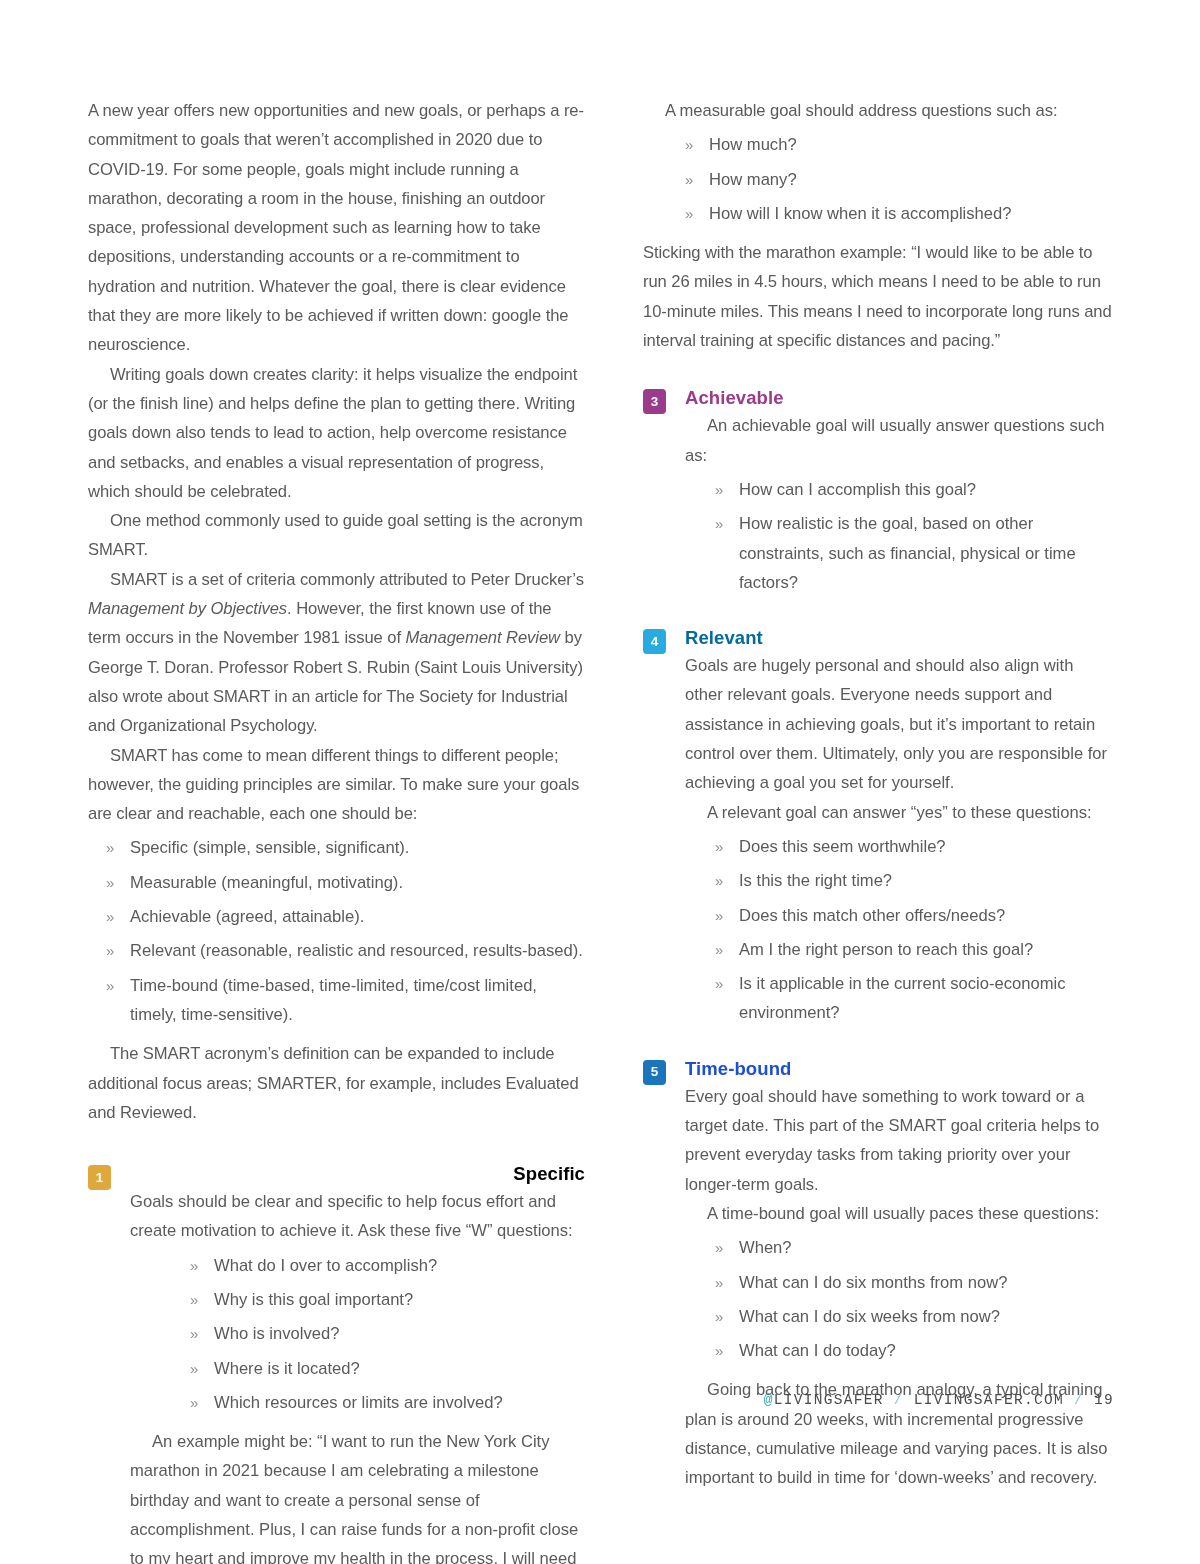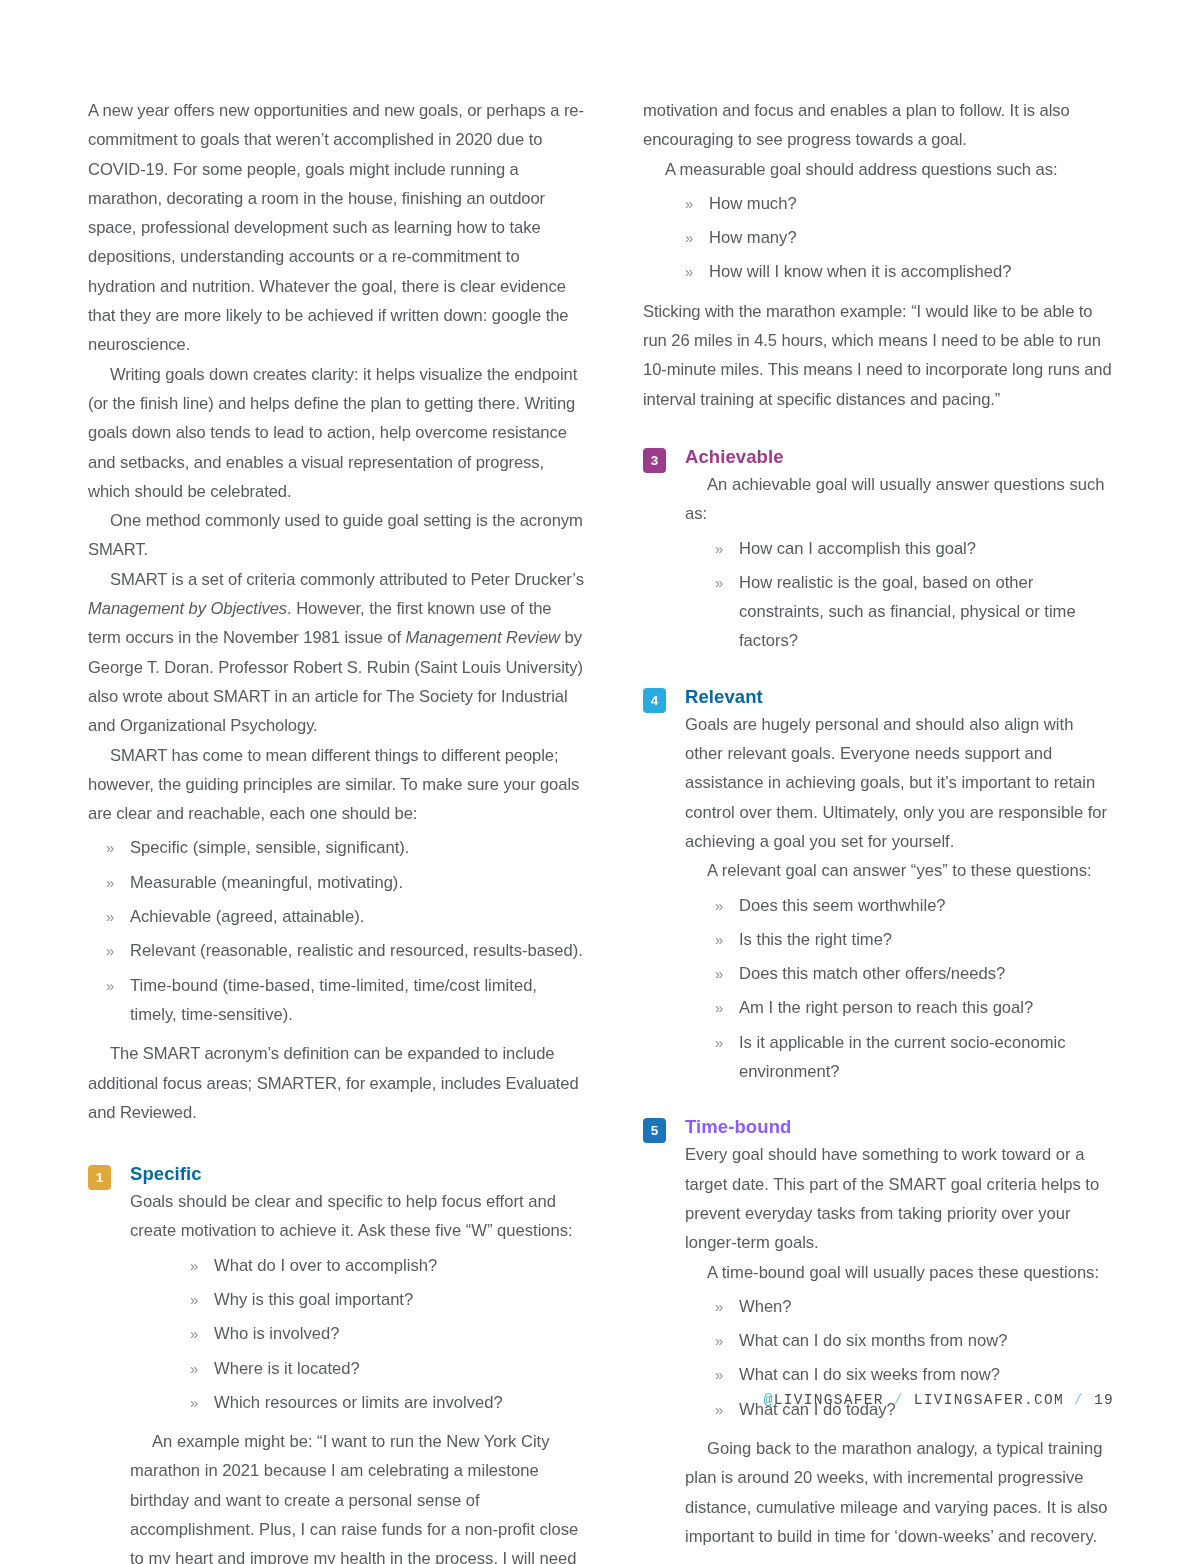--- a/index.html
+++ b/index.html
@@ -149,41 +149,40 @@
         <li><span class="guillemet">»</span><span>Achievable (agreed, attainable).</span></li>
         <li><span class="guillemet">»</span><span>Relevant (reasonable, realistic and resourced, results-based).</span></li>
         <li><span class="guillemet">»</span><span>Time-bound (time-based, time-limited, time/cost limited, timely, time-sensitive).</span></li>
       </ul>
       <div class="gap-sm"></div>
 
       <p class="body indent">The SMART acronym’s definition can be expanded to include additional focus areas; SMARTER, for example, includes Evaluated and Reviewed.</p>
 
       <div class="section" style="margin-top:34px;">
         <div class="badge" style="background:#e0a83c;">1</div>
-        <h2 style="color:#0369a1;">Specific</h2>
+        <h2 style="color:#000000;text-align:right;">Specific</h2>
         <div class="section-body">
           <p>Goals should be clear and specific to help focus effort and create motivation to achieve it. Ask these five “W” questions:</p>
           <div class="gap-sm"></div>
           <ul class="bullets l2">
             <li><span class="guillemet">»</span><span>What do I over to accomplish?</span></li>
             <li><span class="guillemet">»</span><span>Why is this goal important?</span></li>
             <li><span class="guillemet">»</span><span>Who is involved?</span></li>
             <li><span class="guillemet">»</span><span>Where is it located?</span></li>
             <li><span class="guillemet">»</span><span>Which resources or limits are involved?</span></li>
           </ul>
           <div class="gap-sm"></div>
           <p class="indent">An example might be: “I want to run the New York City marathon in 2021 because I am celebrating a milestone birthday and want to create a personal sense of accomplishment. Plus, I can raise funds for a non-profit close to my heart and improve my health in the process. I will need help, support and guidance from family, friends and experienced runners.”</p>
         </div>
       </div>
 
     </div>
 
     <div class="col right">
 
-      <p class="body">motivation and focus and enables a plan to follow. It is also encouraging to see progress towards a goal.</p>
       <p class="body indent">A measurable goal should address questions such as:</p>
       <div class="gap-sm"></div>
       <ul class="bullets l1" style="margin-left:24px;">
         <li><span class="guillemet">»</span><span>How much?</span></li>
         <li><span class="guillemet">»</span><span>How many?</span></li>
         <li><span class="guillemet">»</span><span>How will I know when it is accomplished?</span></li>
       </ul>
       <div class="gap-sm"></div>
       <p class="body">Sticking with the marathon example: “I would like to be able to run 26 miles in 4.5 hours, which means I need to be able to run 10-minute miles. This means I need to incorporate long runs and interval training at specific distances and pacing.”</p>
 
@@ -212,21 +211,21 @@
             <li><span class="guillemet">»</span><span>Is this the right time?</span></li>
             <li><span class="guillemet">»</span><span>Does this match other offers/needs?</span></li>
             <li><span class="guillemet">»</span><span>Am I the right person to reach this goal?</span></li>
             <li><span class="guillemet">»</span><span>Is it applicable in the current socio-economic environment?</span></li>
           </ul>
         </div>
       </div>
 
       <div class="section" style="margin-top:28px;">
         <div class="badge" style="background:#1b75bb;">5</div>
-        <h2 style="color:#8b5cf6;">Time-bound</h2>
+        <h2 style="color:#1d4ed8;">Time-bound</h2>
         <div class="section-body">
           <p>Every goal should have something to work toward or a target date. This part of the SMART goal criteria helps to prevent everyday tasks from taking priority over your longer-term goals.</p>
           <p class="indent">A time-bound goal will usually paces these questions:</p>
           <div class="gap-sm"></div>
           <ul class="bullets l1" style="margin-left:12px;">
             <li><span class="guillemet">»</span><span>When?</span></li>
             <li><span class="guillemet">»</span><span>What can I do six months from now?</span></li>
             <li><span class="guillemet">»</span><span>What can I do six weeks from now?</span></li>
             <li><span class="guillemet">»</span><span>What can I do today?</span></li>
           </ul>

